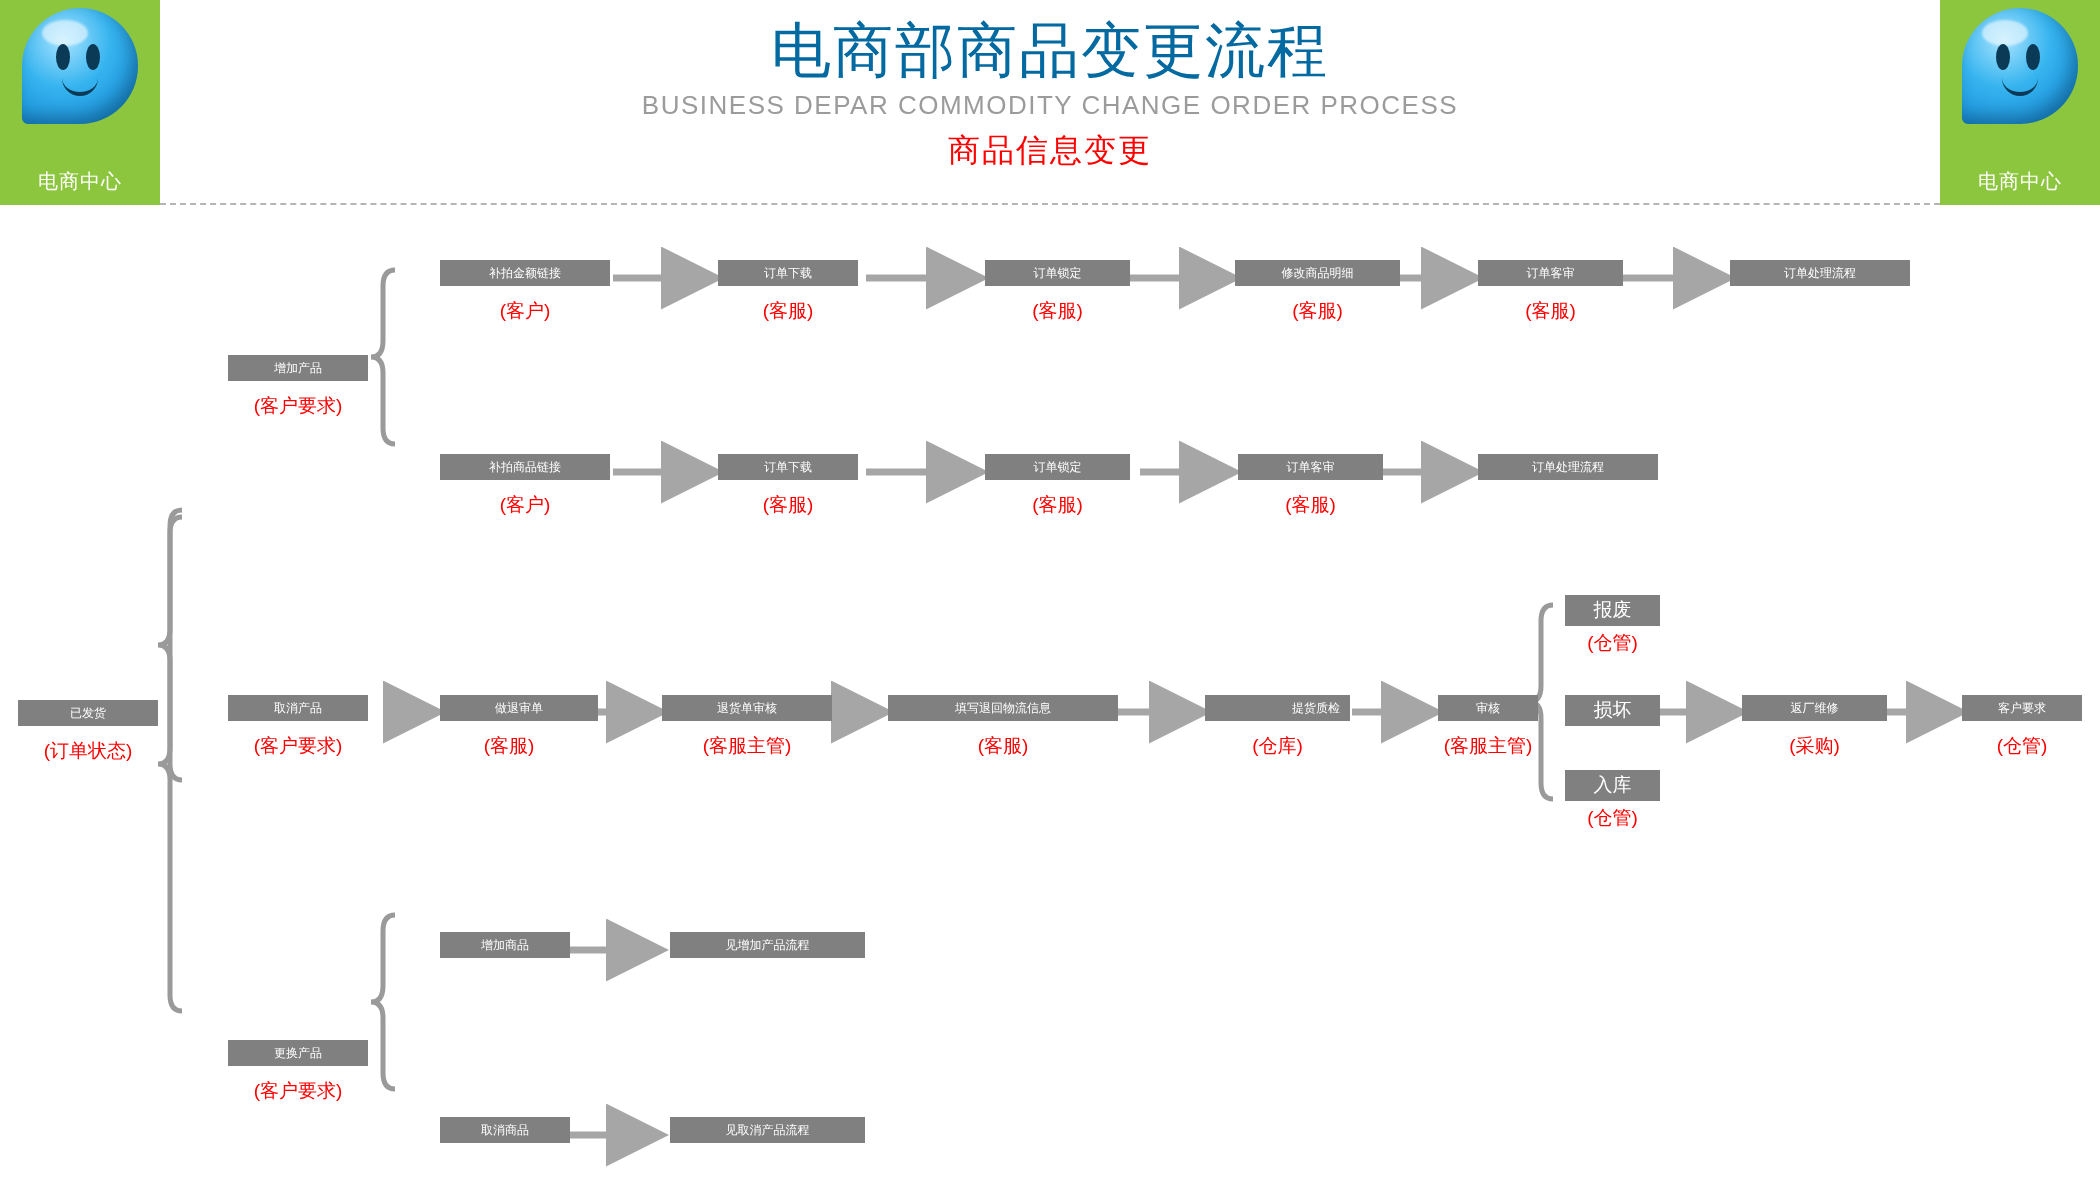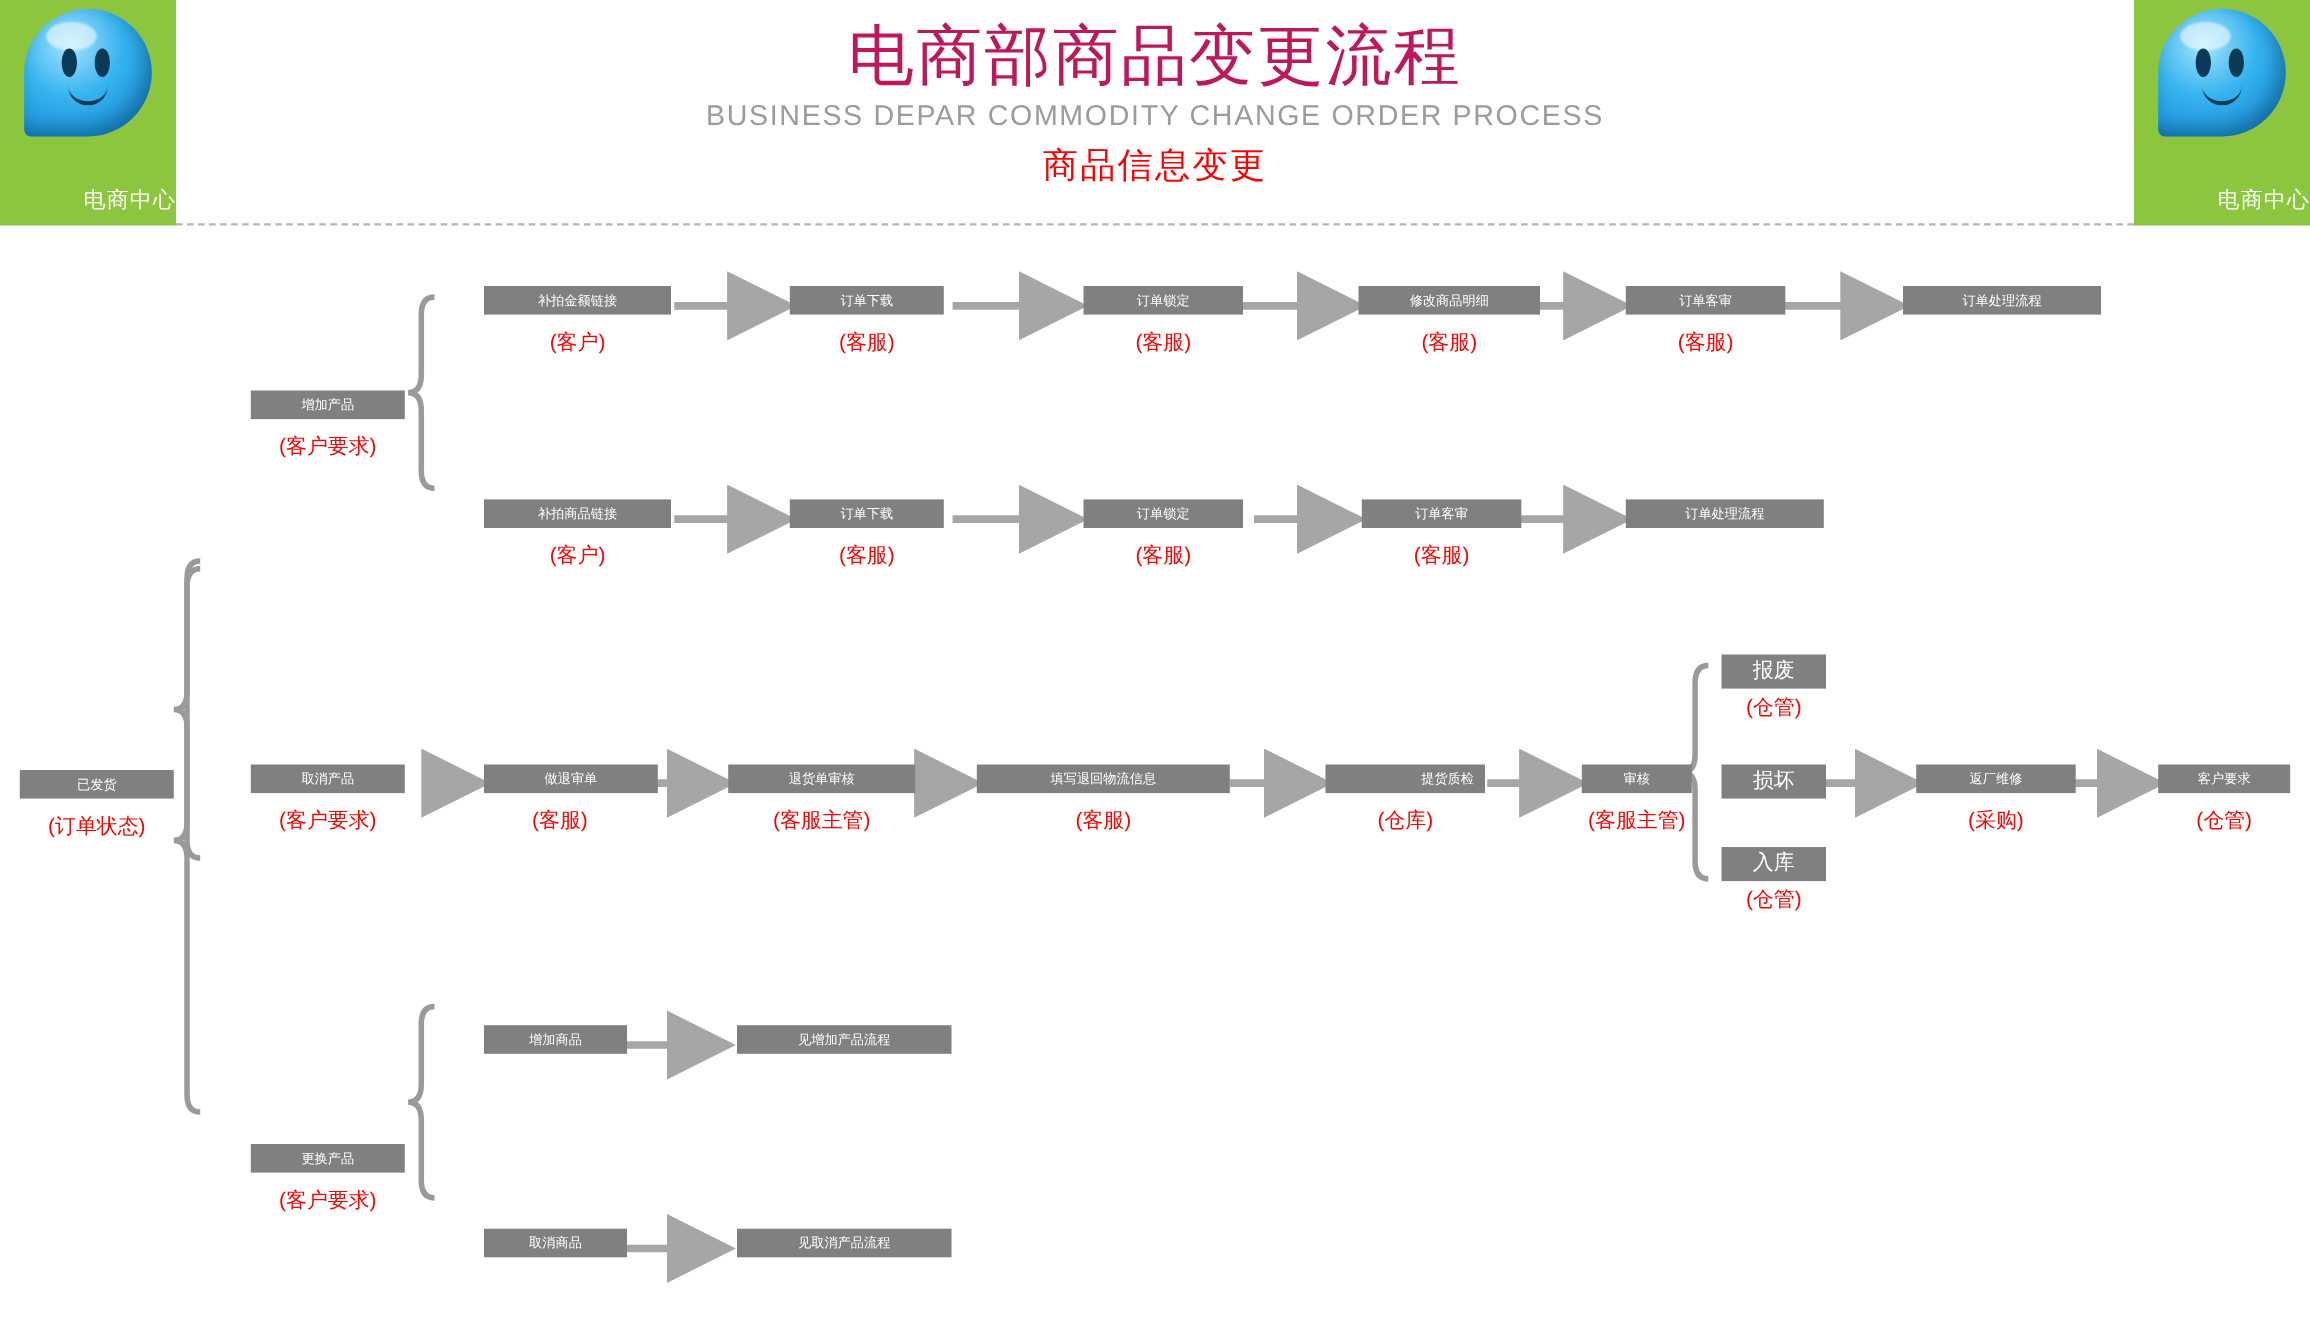--- a/index.html
+++ b/index.html
@@ -30,21 +30,21 @@
     background: #8cc63e;
     overflow: hidden;
   }
   .corner-badge.left { left: 0; }
   .corner-badge.right { right: 0; }
   .corner-badge .badge-label {
     position: absolute;
     bottom: 10px;
     left: 0;
     width: 160px;
-    text-align: right;
+    text-align: center;
     color: #ffffff;
     font-size: 20px;
     letter-spacing: 1px;
   }
   .bubble {
     position: absolute;
     left: 22px;
     top: 8px;
     width: 116px;
     height: 116px;
@@ -85,21 +85,21 @@
   .title-block {
     position: absolute;
     left: 160px;
     top: 0;
     width: 1780px;
     text-align: center;
   }
   .title-cn {
     margin-top: 18px;
     font-size: 60px;
-    color: #be185d;
+    color: #0369a1;
     letter-spacing: 2px;
     line-height: 1.1;
   }
   .title-en {
     margin-top: 6px;
     font-size: 26px;
     color: #9b9b9b;
     letter-spacing: 1.5px;
   }
   .title-sub {

